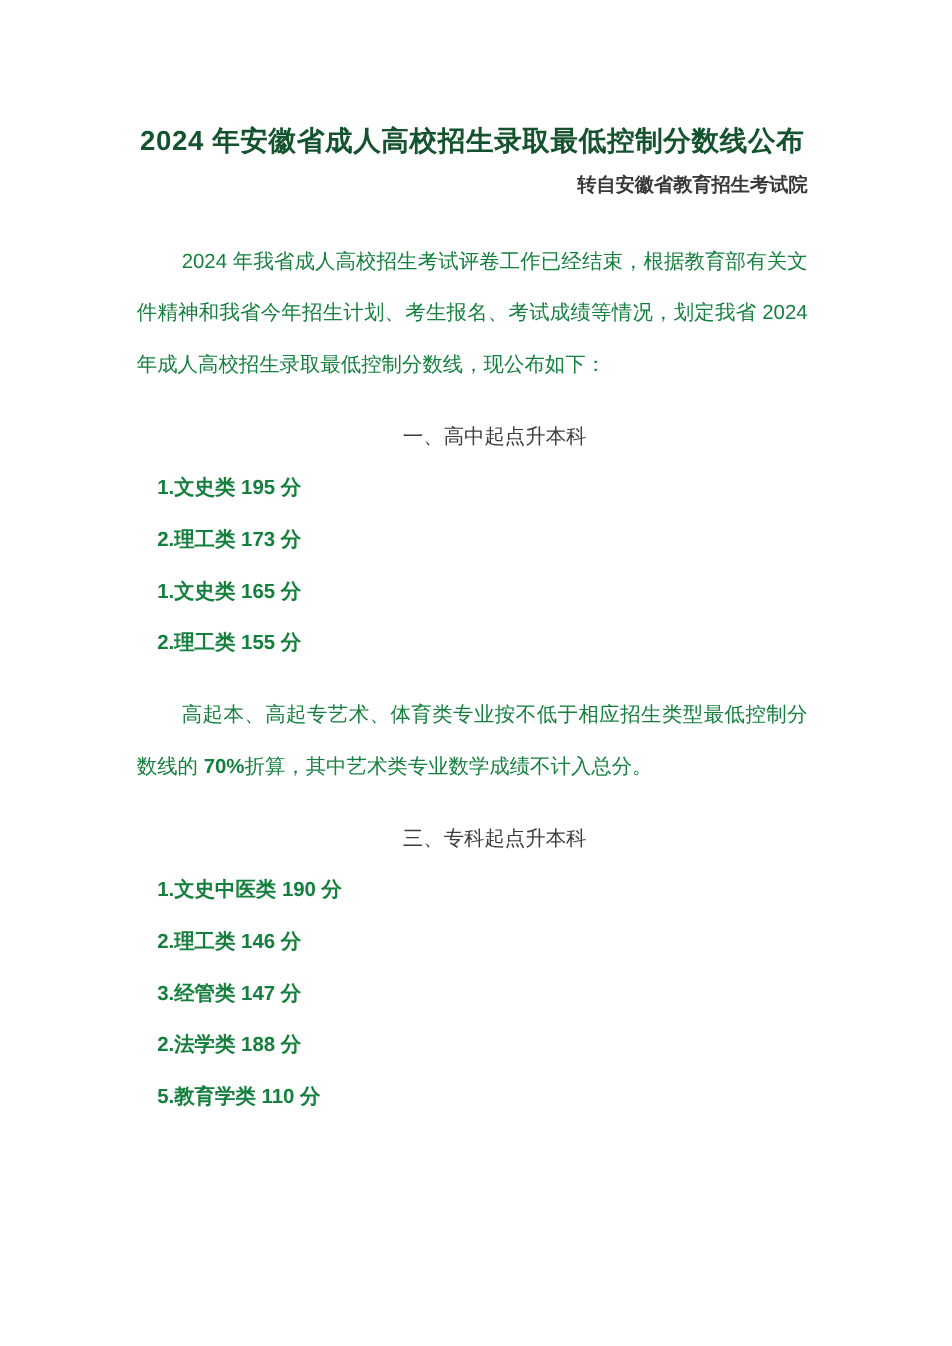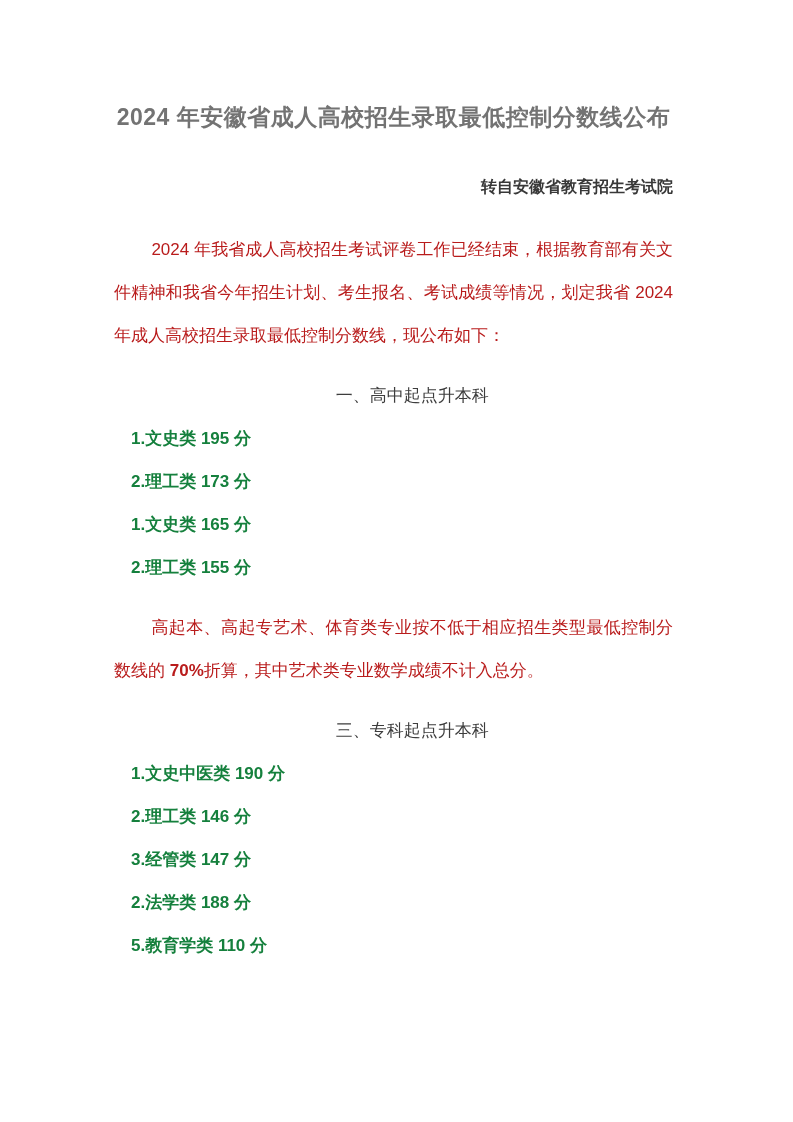--- a/index.html
+++ b/index.html
@@ -18,39 +18,39 @@
     font-family: "Liberation Sans", "DejaVu Sans", sans-serif;
     color: #3d3d3d;
     overflow: hidden;
   }
   .doc-title {
     margin: 0;
     font-size: 23px;
     font-weight: 700;
     line-height: 34px;
     text-align: center;
-    color: #737373;
+    color: #14532d;
     letter-spacing: 0.5px;
   }
   .attribution {
-    margin: 40px 0 0 0;
+    margin: 8px 0 0 0;
     font-size: 16px;
     font-weight: 700;
     line-height: 26px;
     text-align: right;
     color: #383838;
   }
   .para {
     margin: 28px 0 0 0;
     font-size: 17px;
     font-weight: 400;
     line-height: 43px;
     text-align: justify;
     text-indent: 2.2em;
-    color: #b91c1c;
+    color: #15803d;
   }
   .section-heading {
     margin: 17px 0 0 0;
     font-size: 17px;
     font-weight: 400;
     line-height: 43px;
     text-indent: 2.2em;
     color: #3d3d3d;
     text-align: center;
   }

